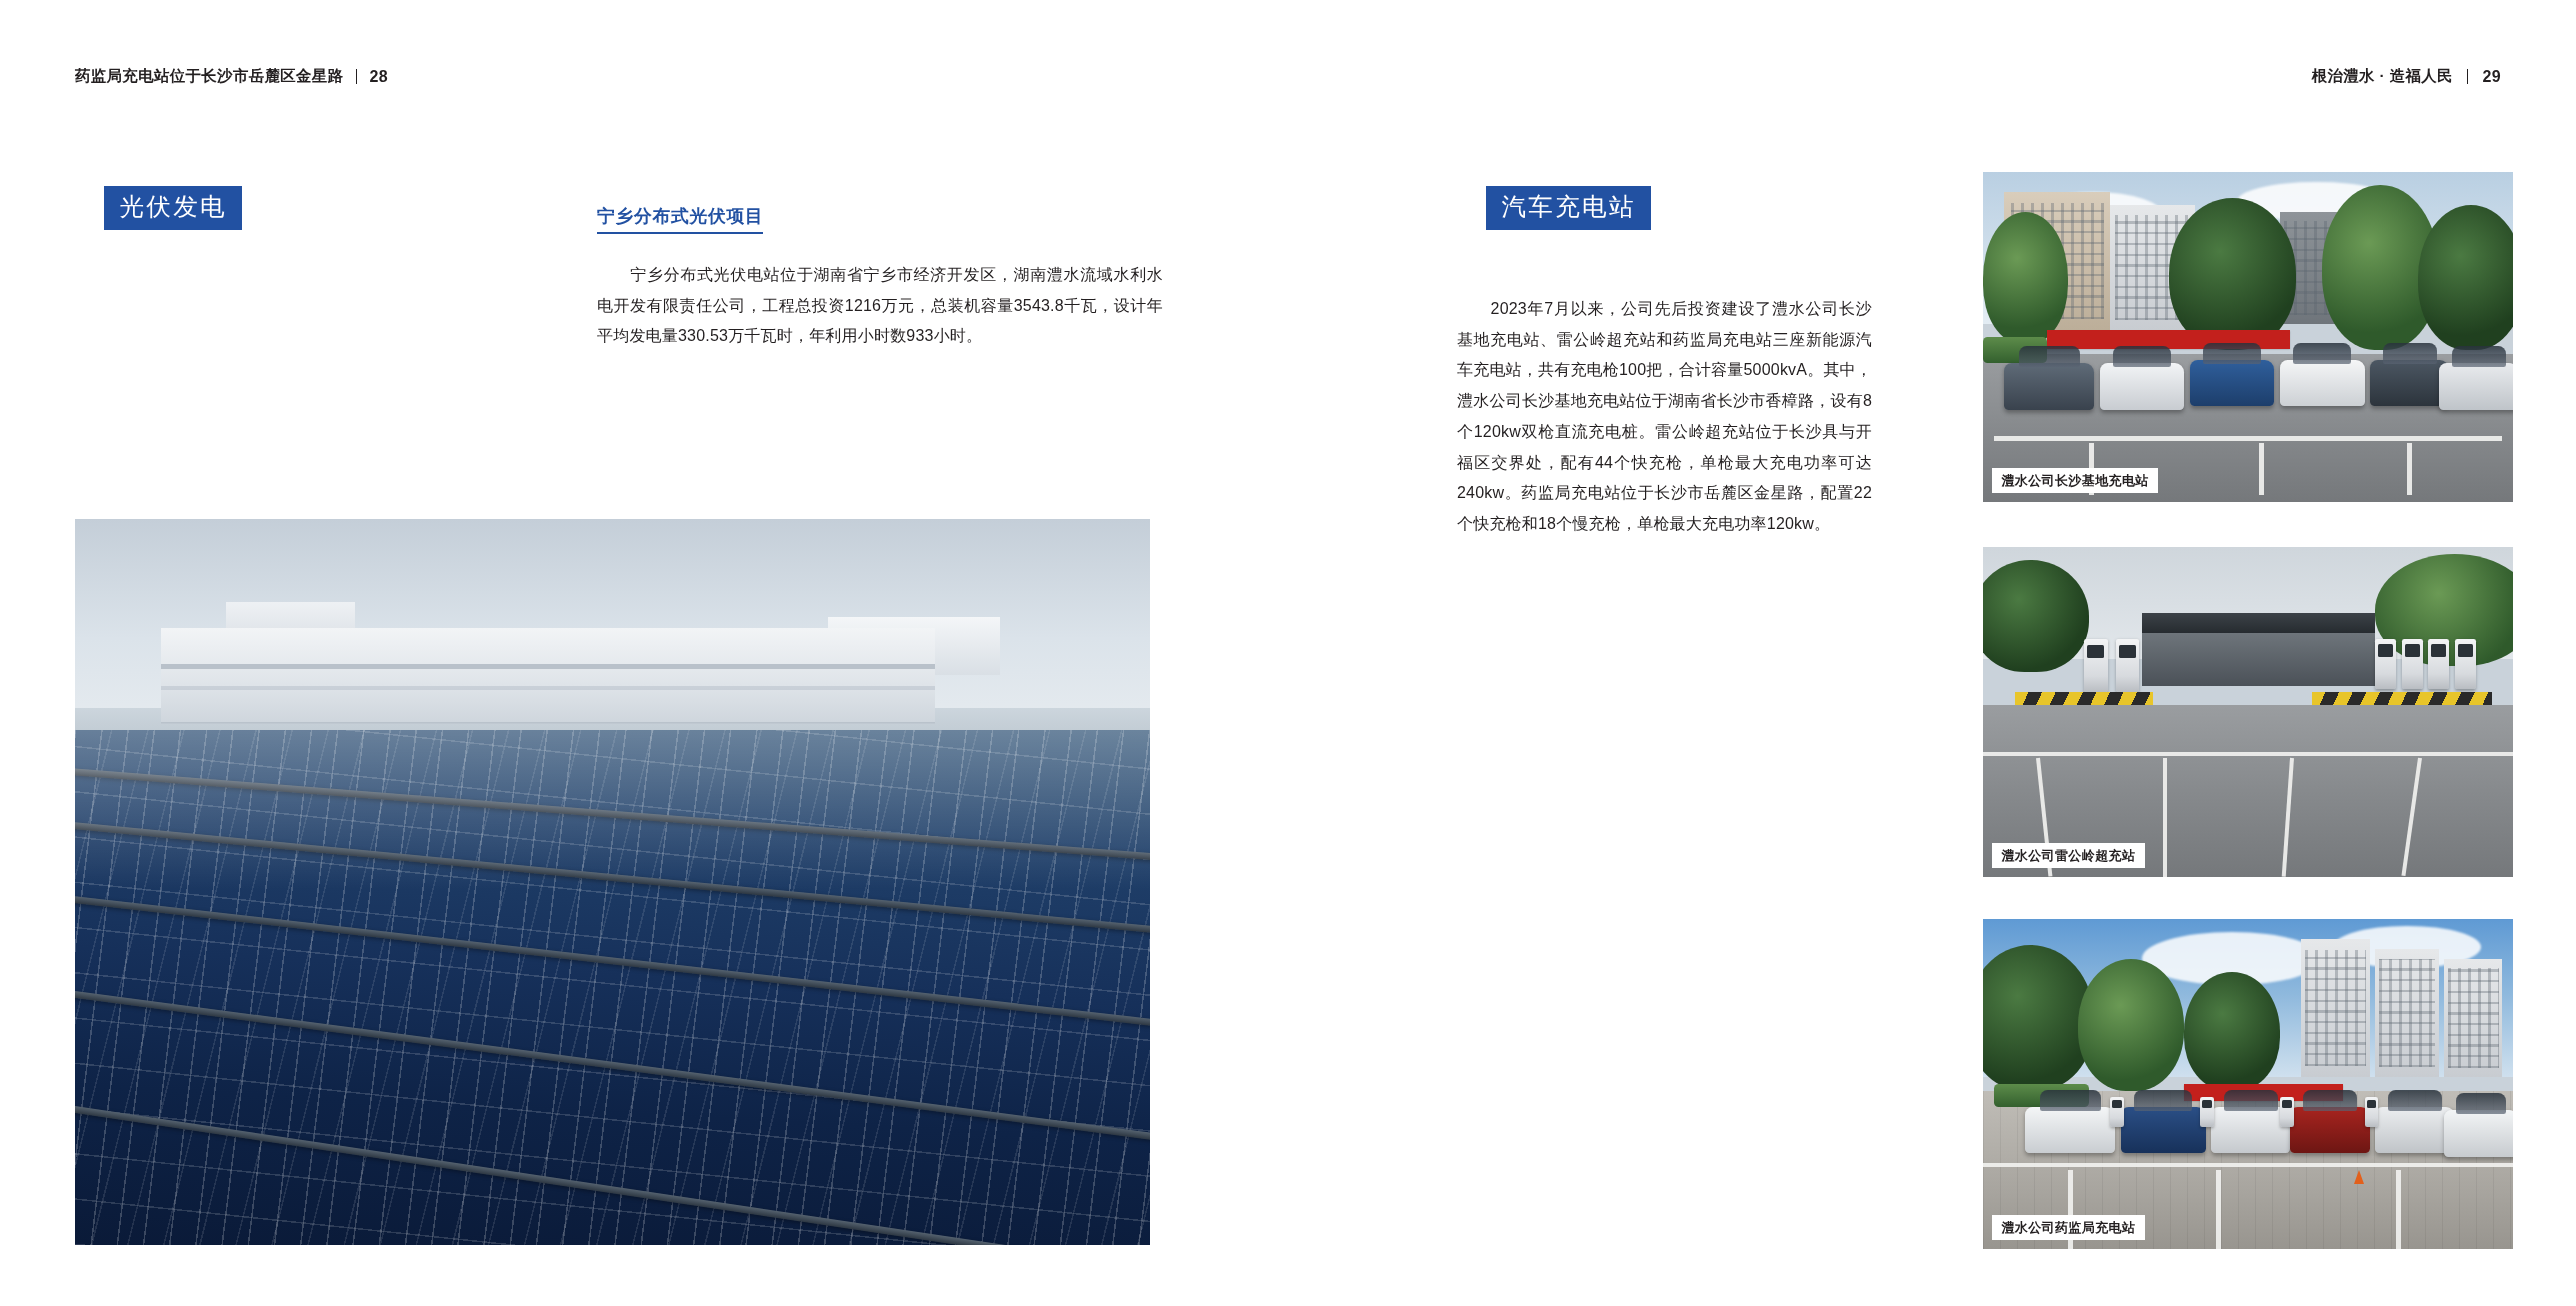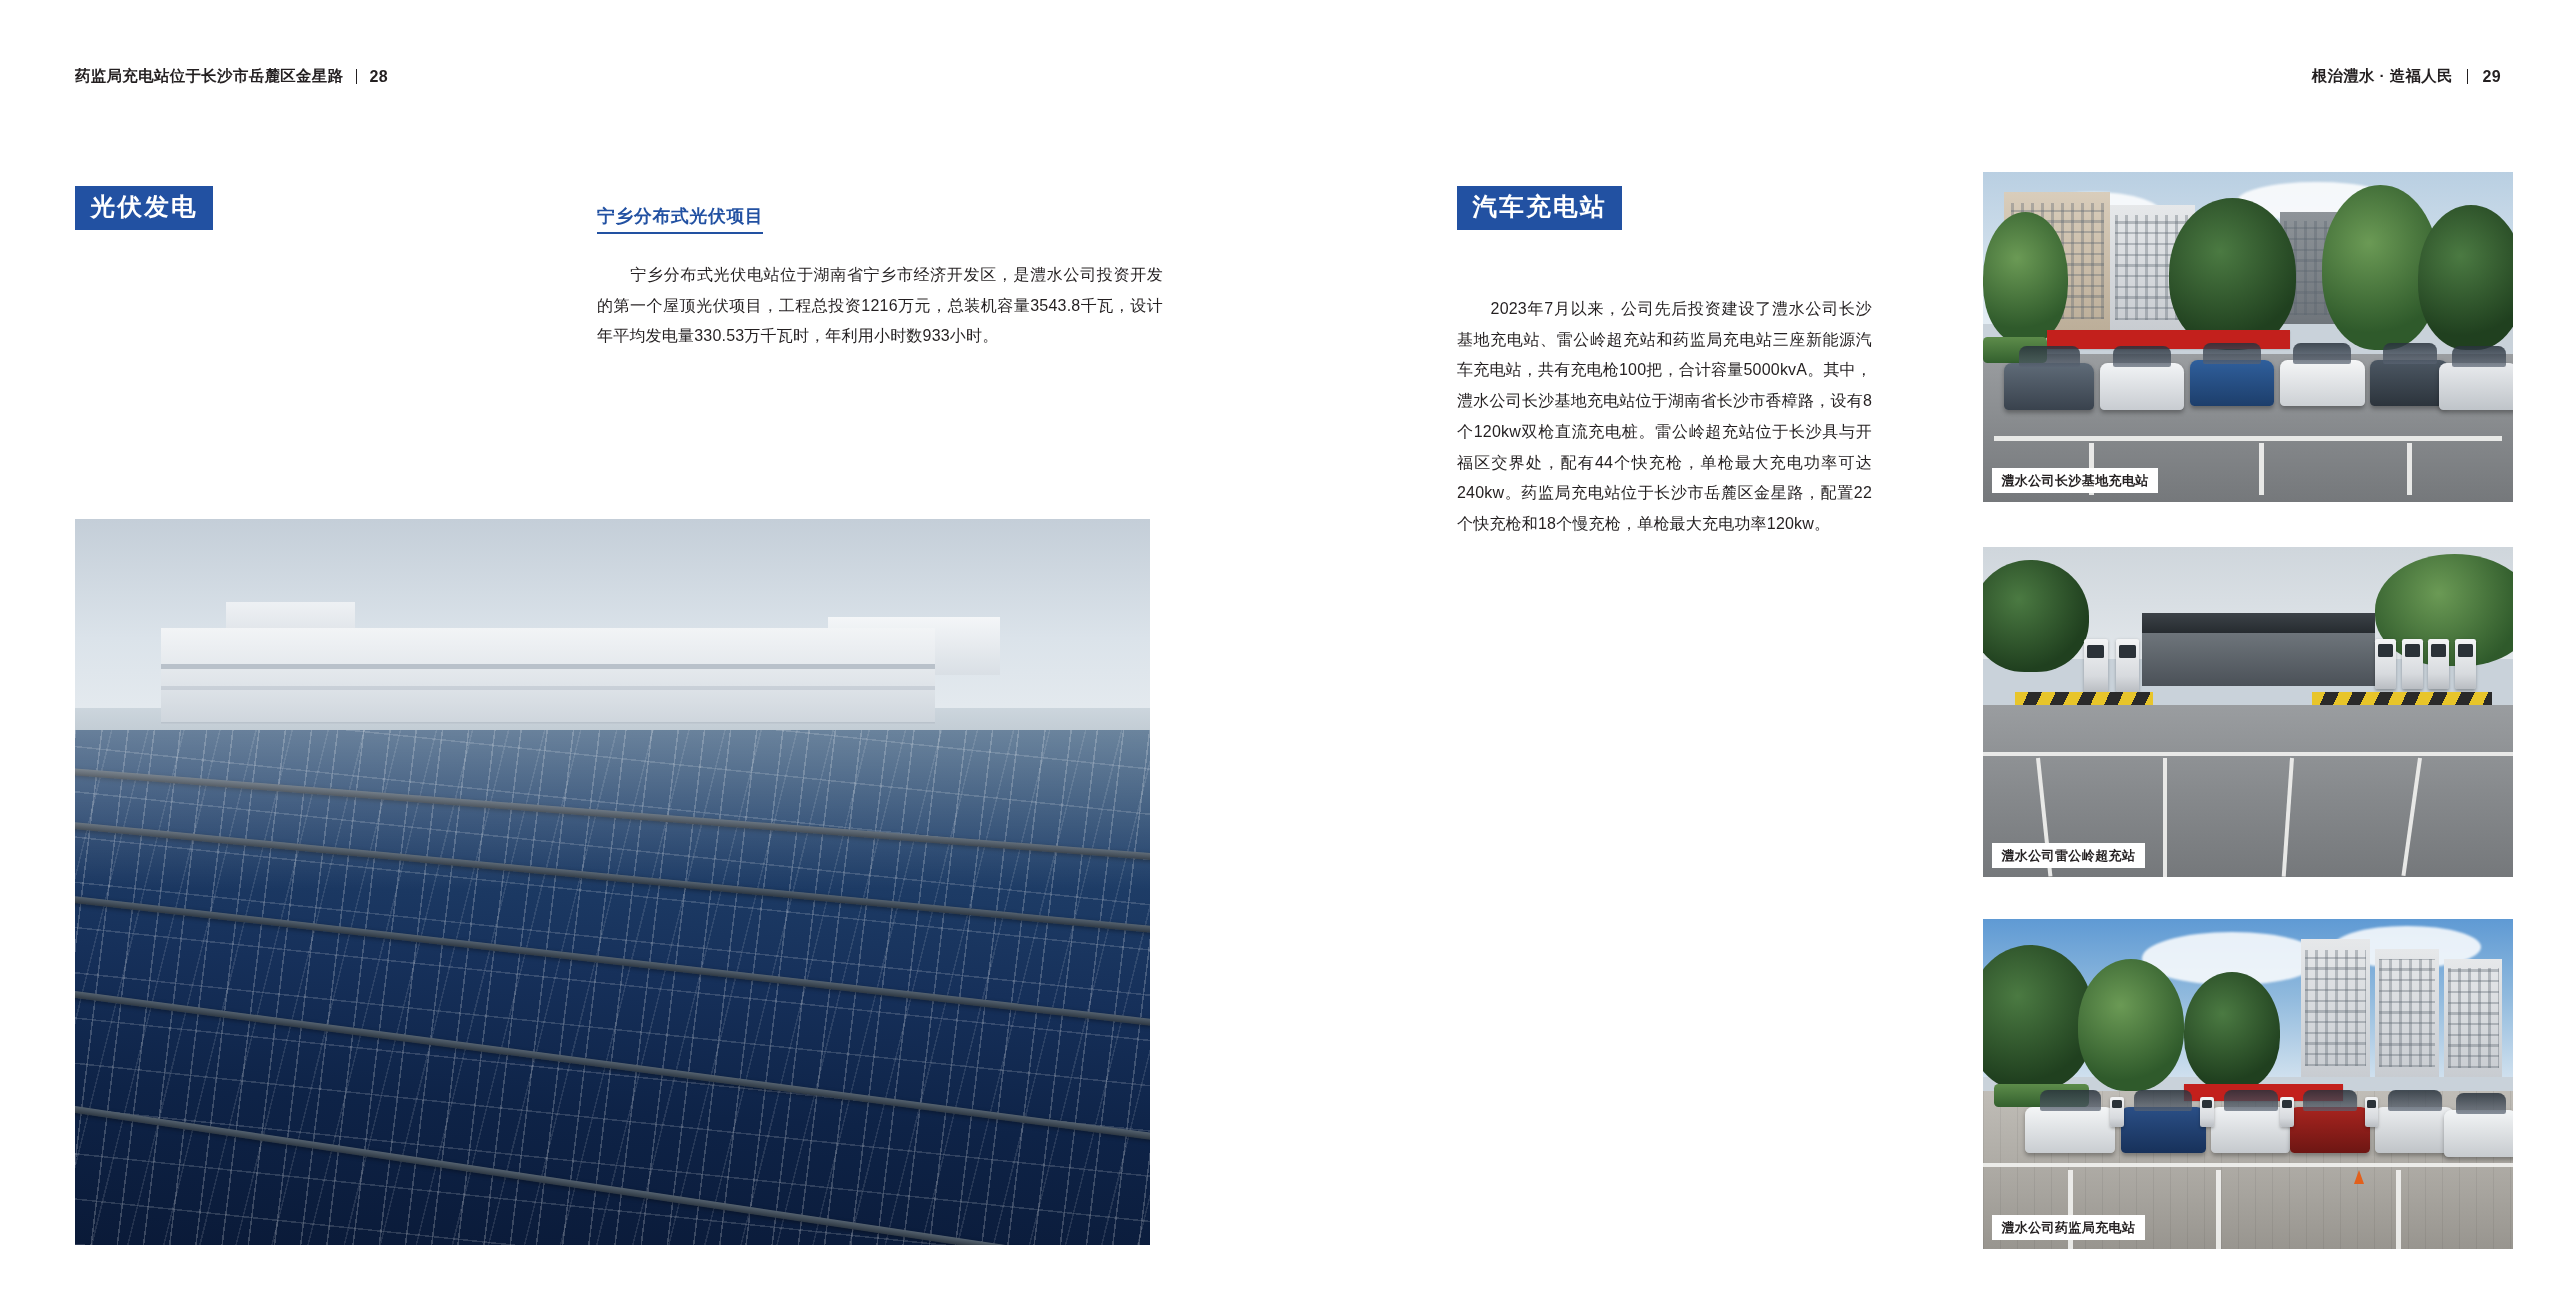--- a/index.html
+++ b/index.html
@@ -48,25 +48,26 @@
     background: #231f20;
   }
   .runhead .pg { font-size: 16px; font-weight: bold; }
 
   
   .sec-title {
     position: absolute;
     background: #2251a2;
     color: #ffffff;
     font-size: 24.6px;
-    font-weight: bold;
+    font-weight: normal;
     letter-spacing: 2.3px;
     padding: 9.2px 15.4px 10.7px 15.4px;
     line-height: 1;
     white-space: nowrap;
+    margin-left: 29px;
   }
   
   .sub-title {
     position: absolute;
     color: #2251a2;
     font-size: 17.7px;
     font-weight: bold;
     letter-spacing: 0.8px;
     white-space: nowrap;
     padding-bottom: 3.8px;
@@ -236,21 +237,21 @@
     <div class="runhead left">
       <span>药监局充电站位于长沙市岳麓区金星路</span>
       <span class="sep"></span>
       <span class="pg">28</span>
     </div>
 
     <div class="sec-title" style="left:75px; top:186px;">光伏发电</div>
 
     <div class="sub-title" style="left:597px; top:196px;">宁乡分布式光伏项目</div>
 
-    <div class="body-text" style="left:597px; top:260px; width:566px;">　　宁乡分布式光伏电站位于湖南省宁乡市经济开发区，是澧水公司投资开发的第一个屋顶光伏项目，工程总投资1216万元，总装机容量3543.8千瓦，设计年平均发电量330.53万千瓦时，年利用小时数933小时。</div>
+    <div class="body-text" style="left:597px; top:260px; width:566px;">　　宁乡分布式光伏电站位于湖南省宁乡市经济开发区，湖南澧水流域水利水电开发有限责任公司，工程总投资1216万元，总装机容量3543.8千瓦，设计年平均发电量330.53万千瓦时，年利用小时数933小时。</div>
 
     <div class="photo" style="left:75px; top:519px; width:1075px; height:726px;">
       <div class="pv-sky"></div>
       <div class="pv-far"></div>
       <div class="pv-building2"></div>
       <div class="pv-building3"></div>
       <div class="pv-building">
         <div style="position:absolute;left:0;top:38%;right:0;height:6%;background:#aeb7c0;opacity:.8;"></div>
         <div style="position:absolute;left:0;top:62%;right:0;height:4%;background:#c3cbd3;opacity:.8;"></div>
       </div>

